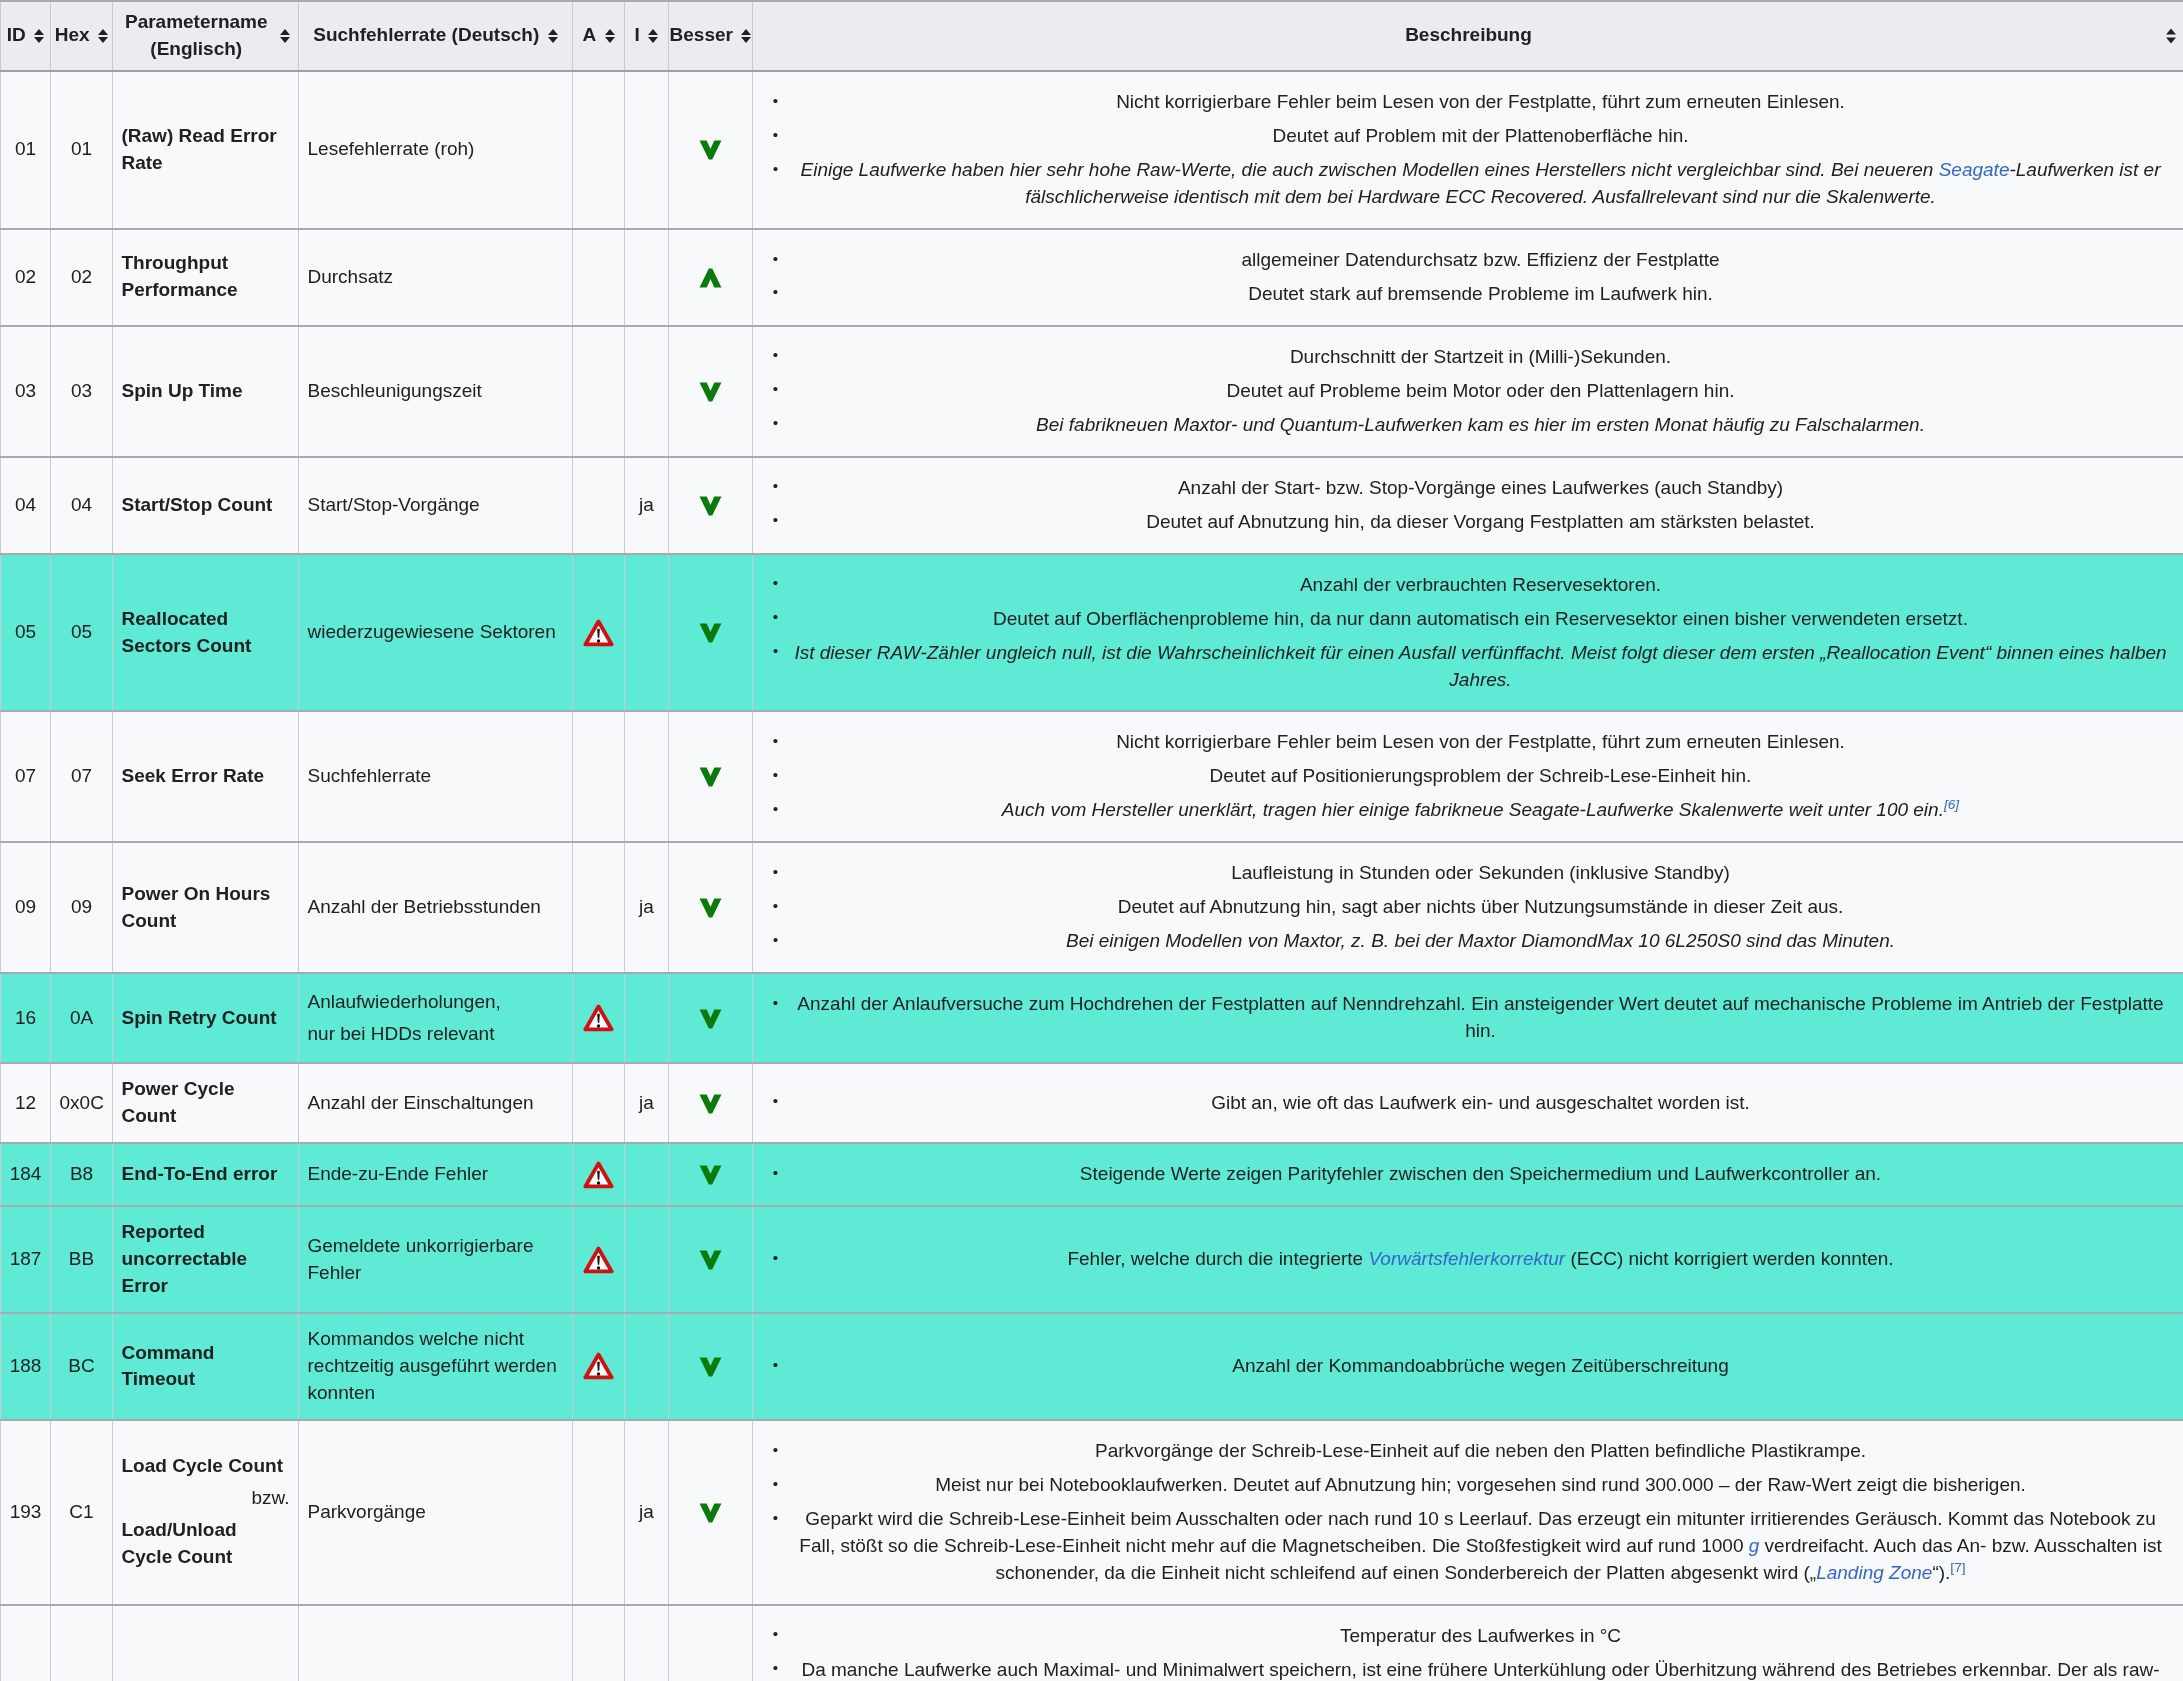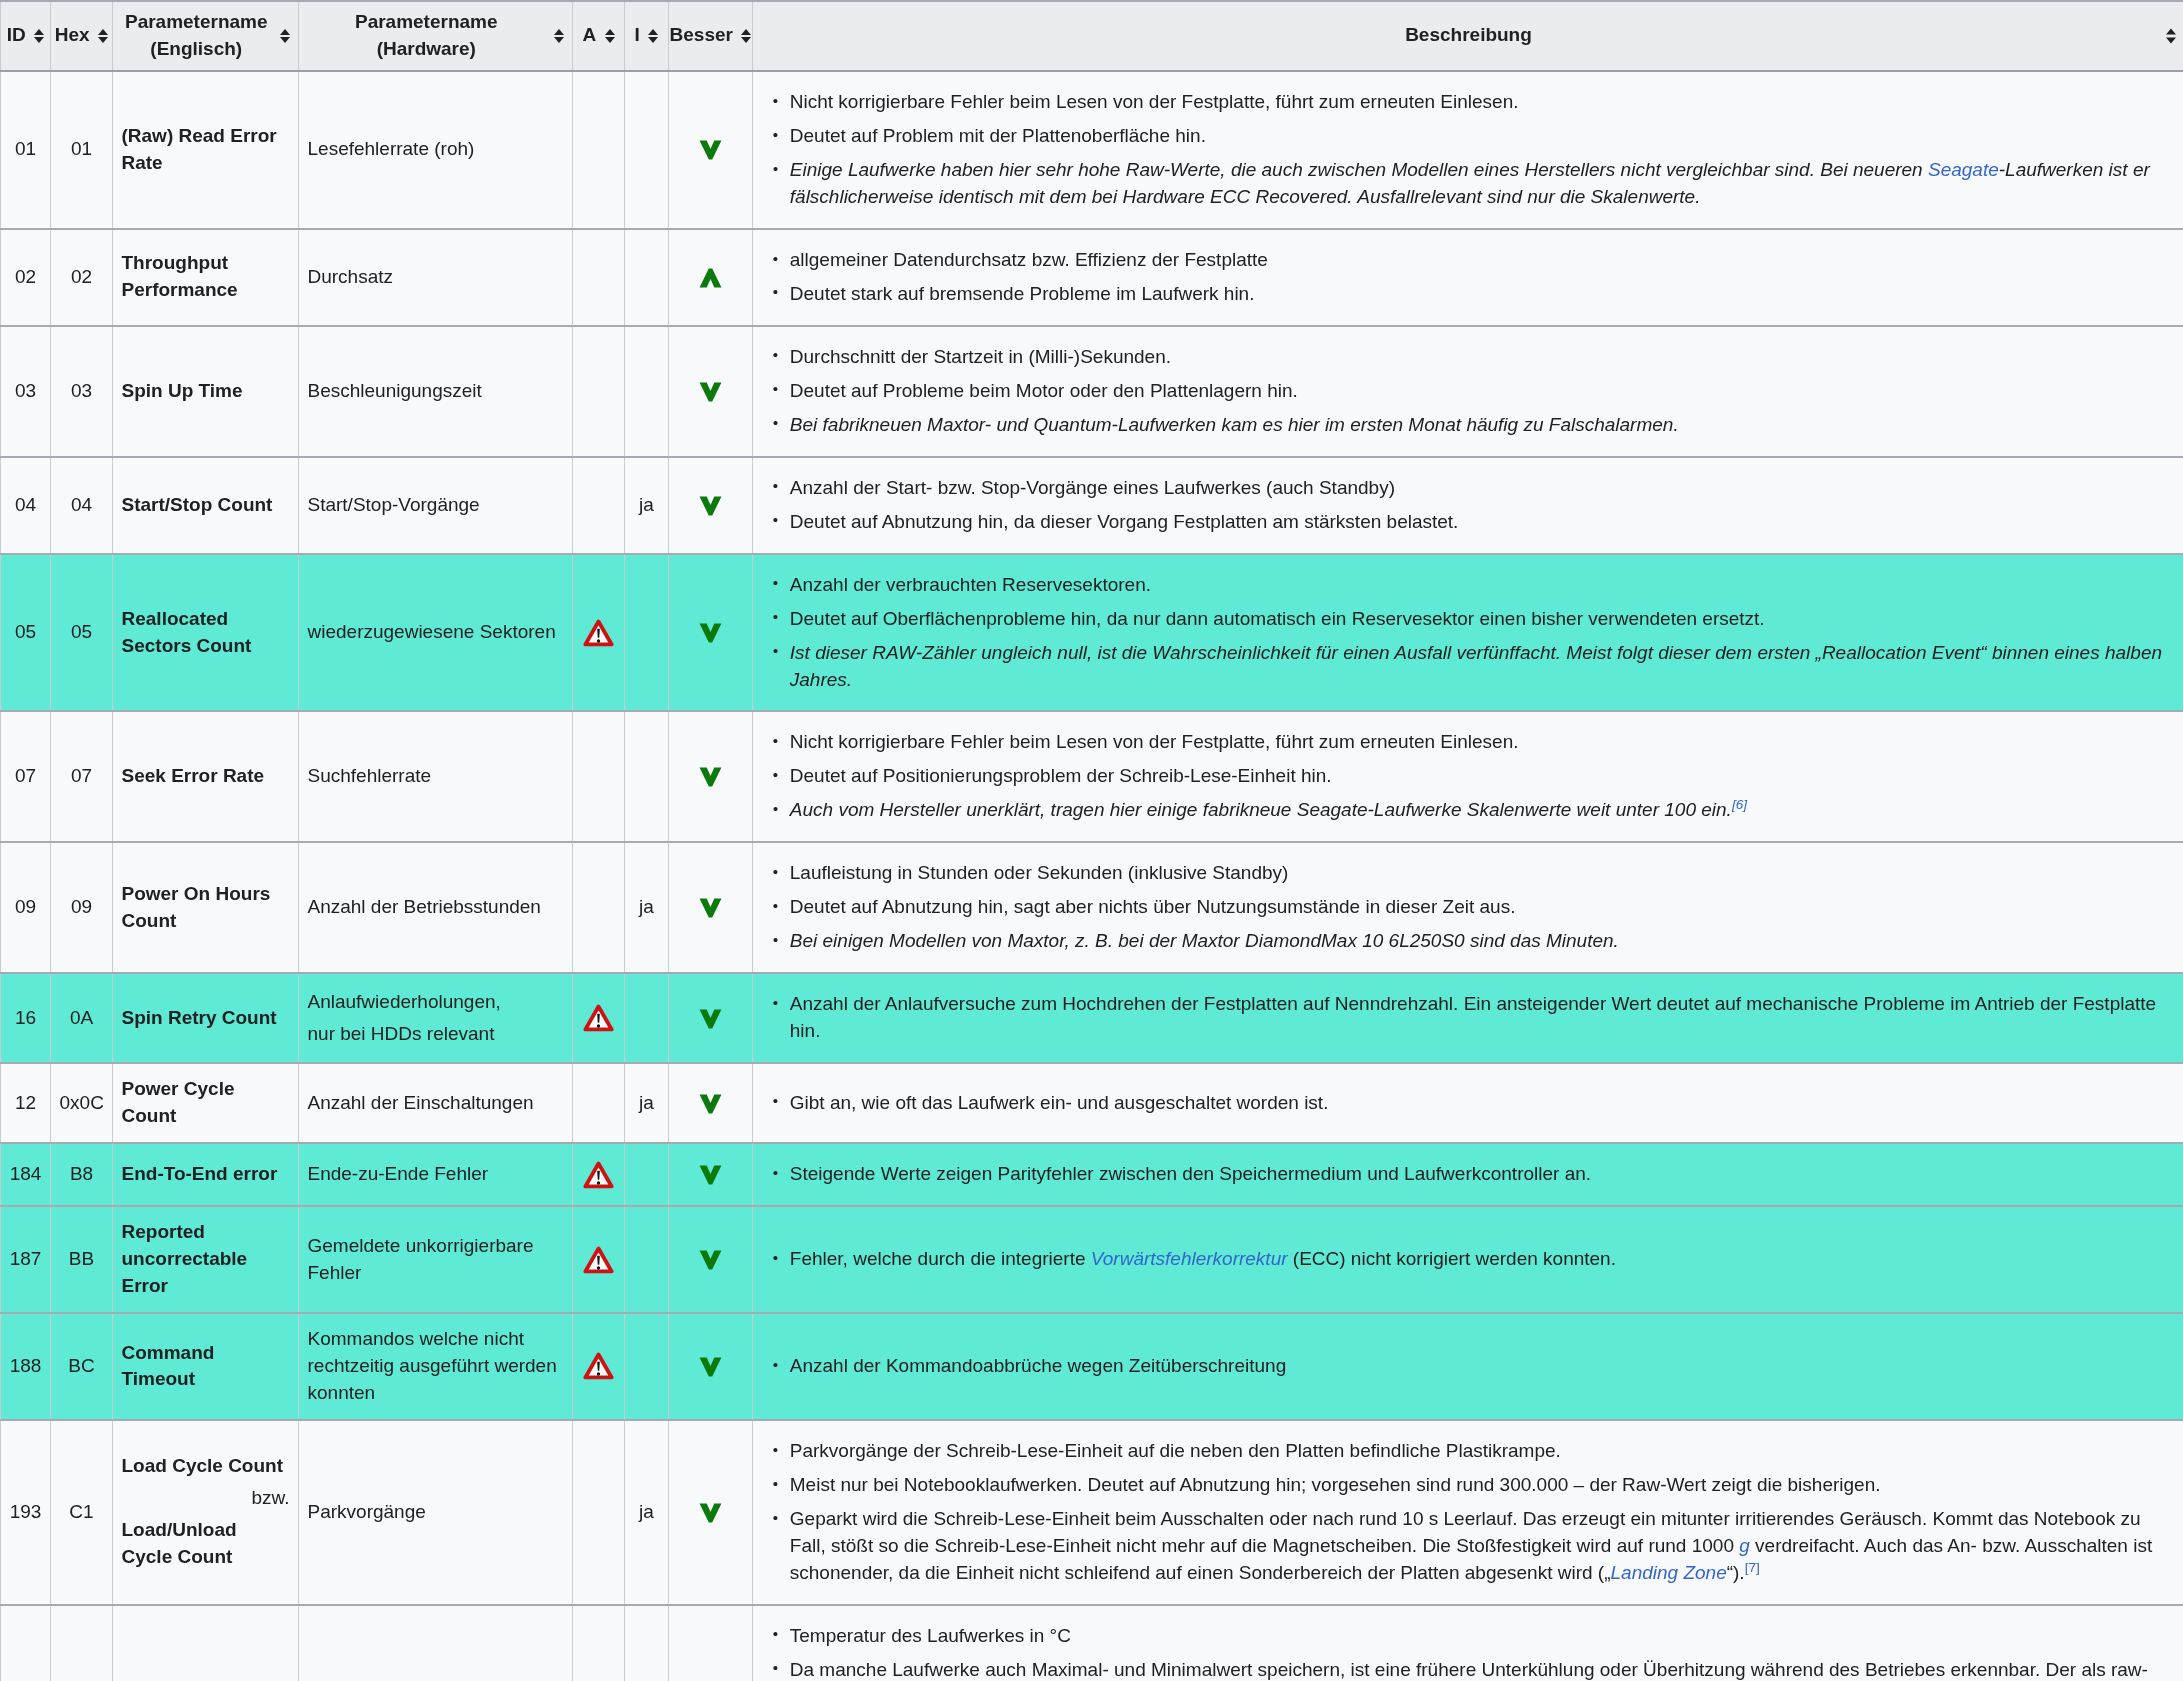--- a/index.html
+++ b/index.html
@@ -21,21 +21,21 @@
   .sort-icon i{display:block;width:0;height:0;border-left:5.7px solid transparent;border-right:5.7px solid transparent;}
   .sort-icon i.up{border-bottom:6.4px solid #202122;}
   .sort-icon i.dn{border-top:6.4px solid #202122;}
   th.th-desc .sort-icon{position:absolute;right:8.5px;top:50%;transform:translateY(-50%);margin:0;}
   tr.hl td{background:#5eead4;}
   td.ta-c{text-align:center;}
   td.cell-en{font-weight:bold;}
   .cell-line{margin:5px 0;}
   .cell-line.norm{font-weight:normal;text-align:right;}
   td.cell-desc{padding:10px 12.8px;}
-  ul.blts{margin:0;padding:0 0 0 24px;list-style:none;}
+  ul.blts{margin:0;padding:0 0 0 24px;list-style:none;text-align:center;}
   ul.blts li{position:relative;margin:7px 0;}
   ul.blts li::before{content:"•";position:absolute;left:-17px;top:0.7px;font-size:0.8em;}
   ul.blts li.it{font-style:italic;}
   a.wlink{color:#3366cc;text-decoration:none;cursor:pointer;font-style:italic;}
   sup.ref{font-size:0.72em;line-height:0;}
   sup.ref a{color:#3366cc;text-decoration:none;}
   .warn-svg{display:inline-block;vertical-align:middle;}
   .arrow-svg{display:inline-block;vertical-align:middle;}
 </style>
 </head>
@@ -78,21 +78,21 @@
               <div class="th-inner">
                 <span class="th-label">Parametername (Englisch)</span>
                 <span class="sort-icon">
                   <i class="up"></i>
                   <i class="dn"></i>
                 </span>
               </div>
             </th>
             <th>
               <div class="th-inner">
-                <span class="th-label">Parametername (Hardware)</span>
+                <span class="th-label">Suchfehlerrate (Deutsch)</span>
                 <span class="sort-icon">
                   <i class="up"></i>
                   <i class="dn"></i>
                 </span>
               </div>
             </th>
             <th>
               <div class="th-inner">
                 <span class="th-label">A</span>
                 <span class="sort-icon">

